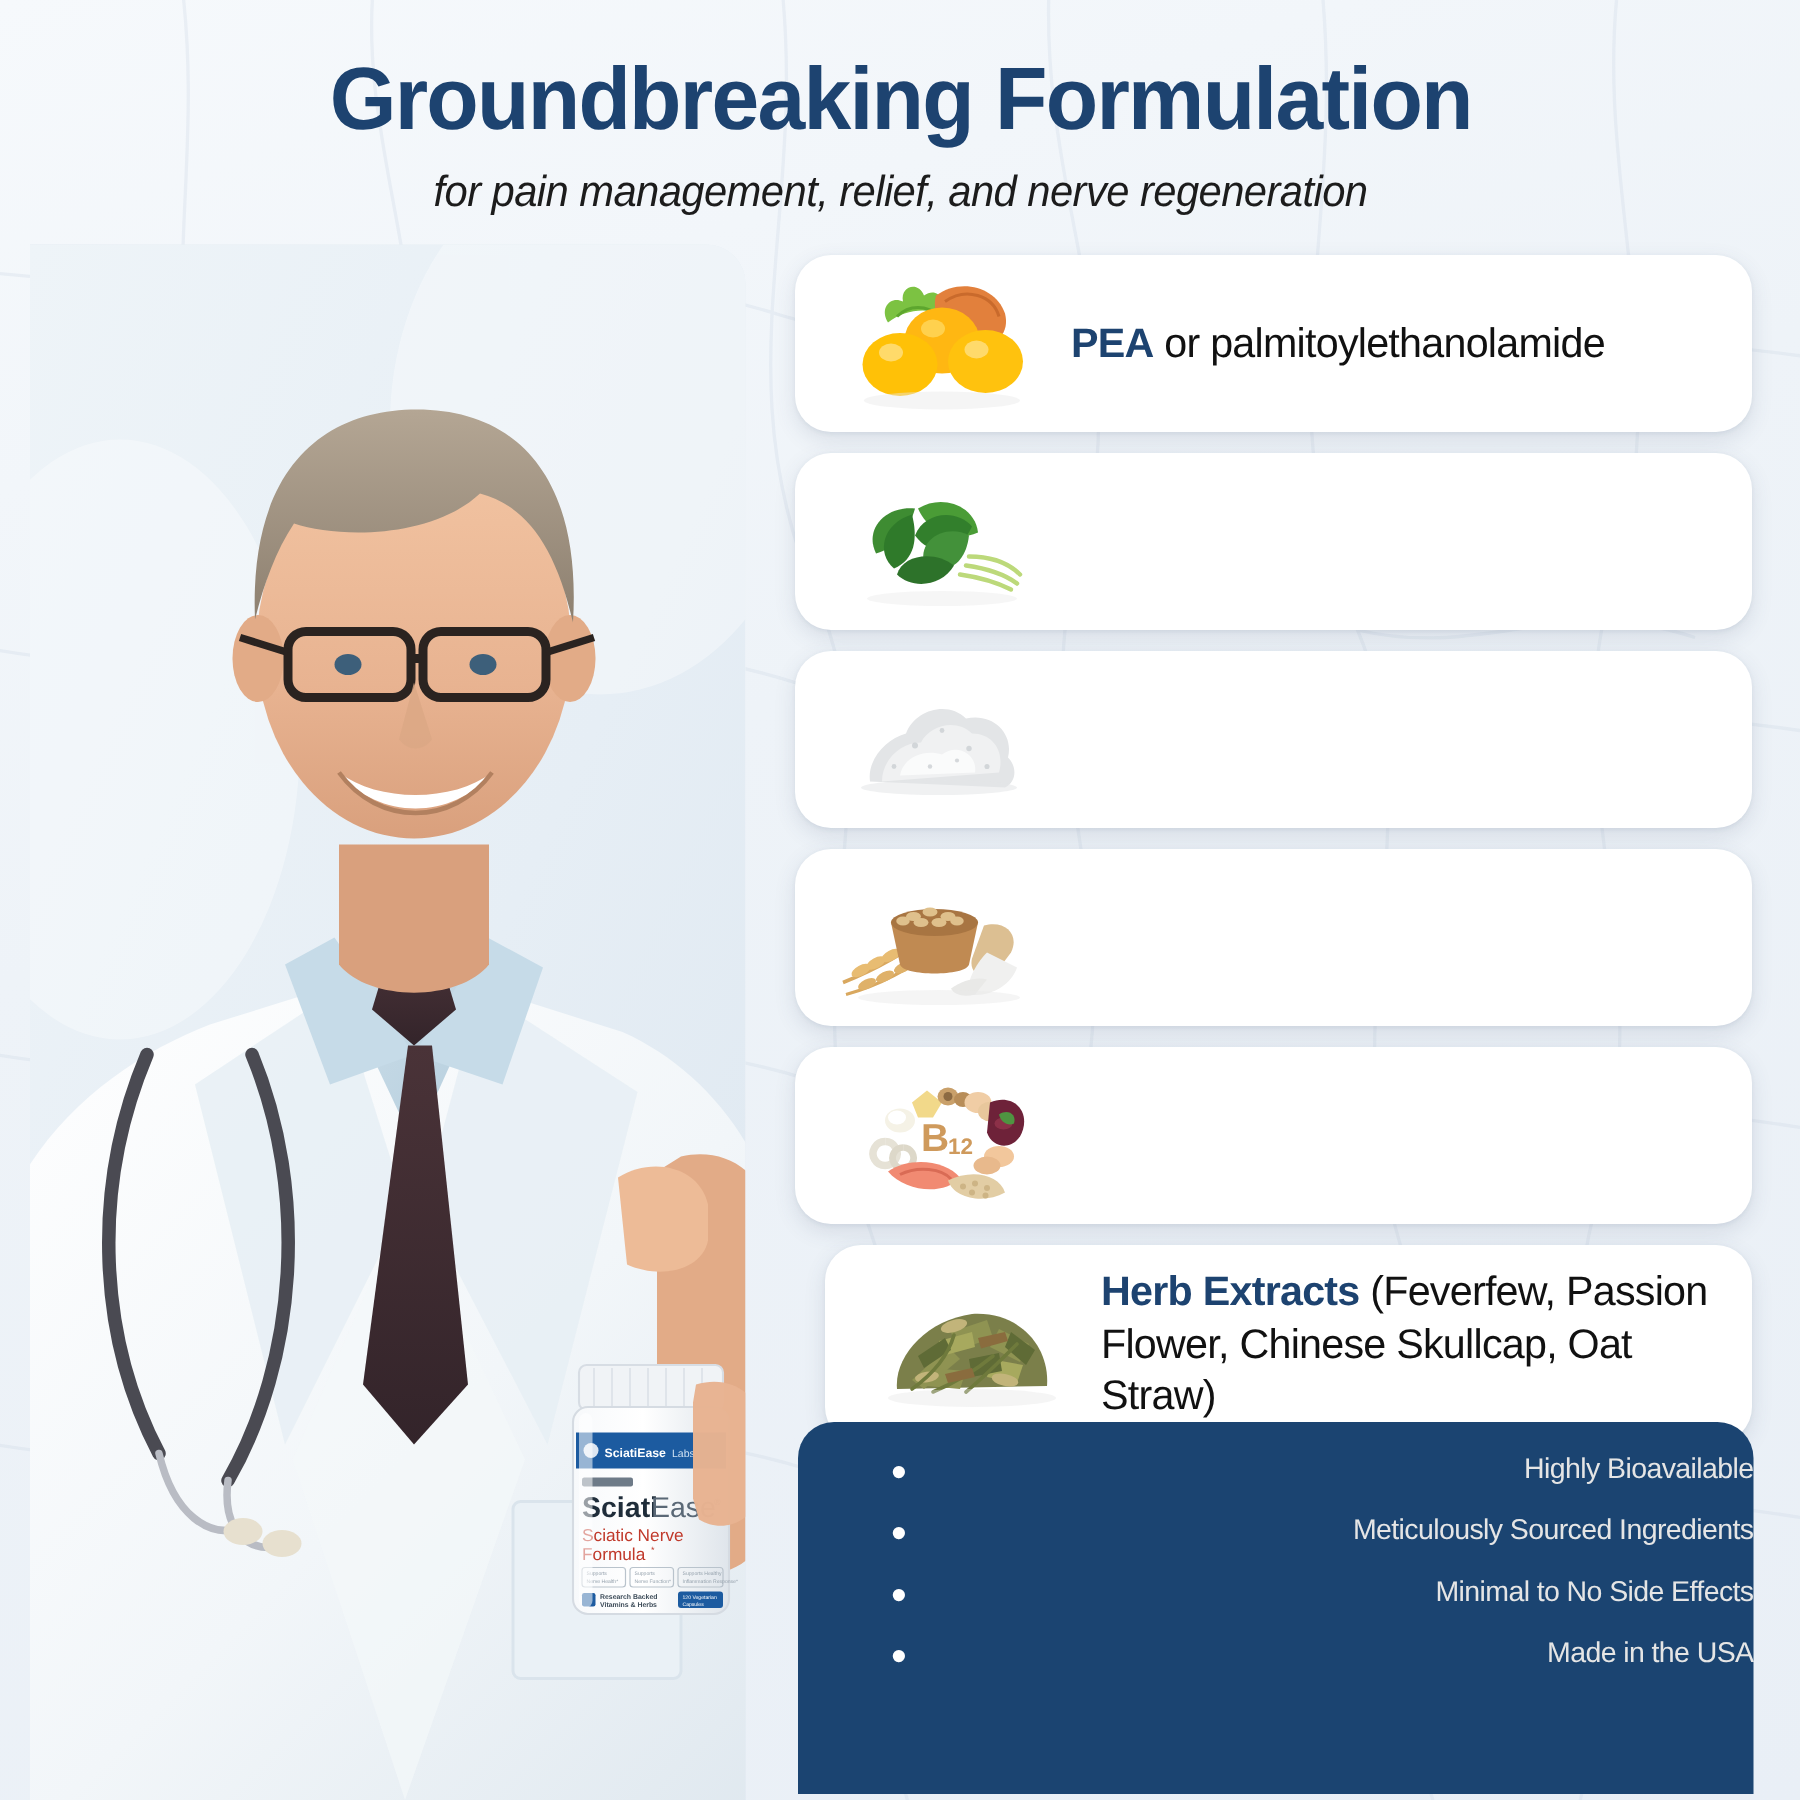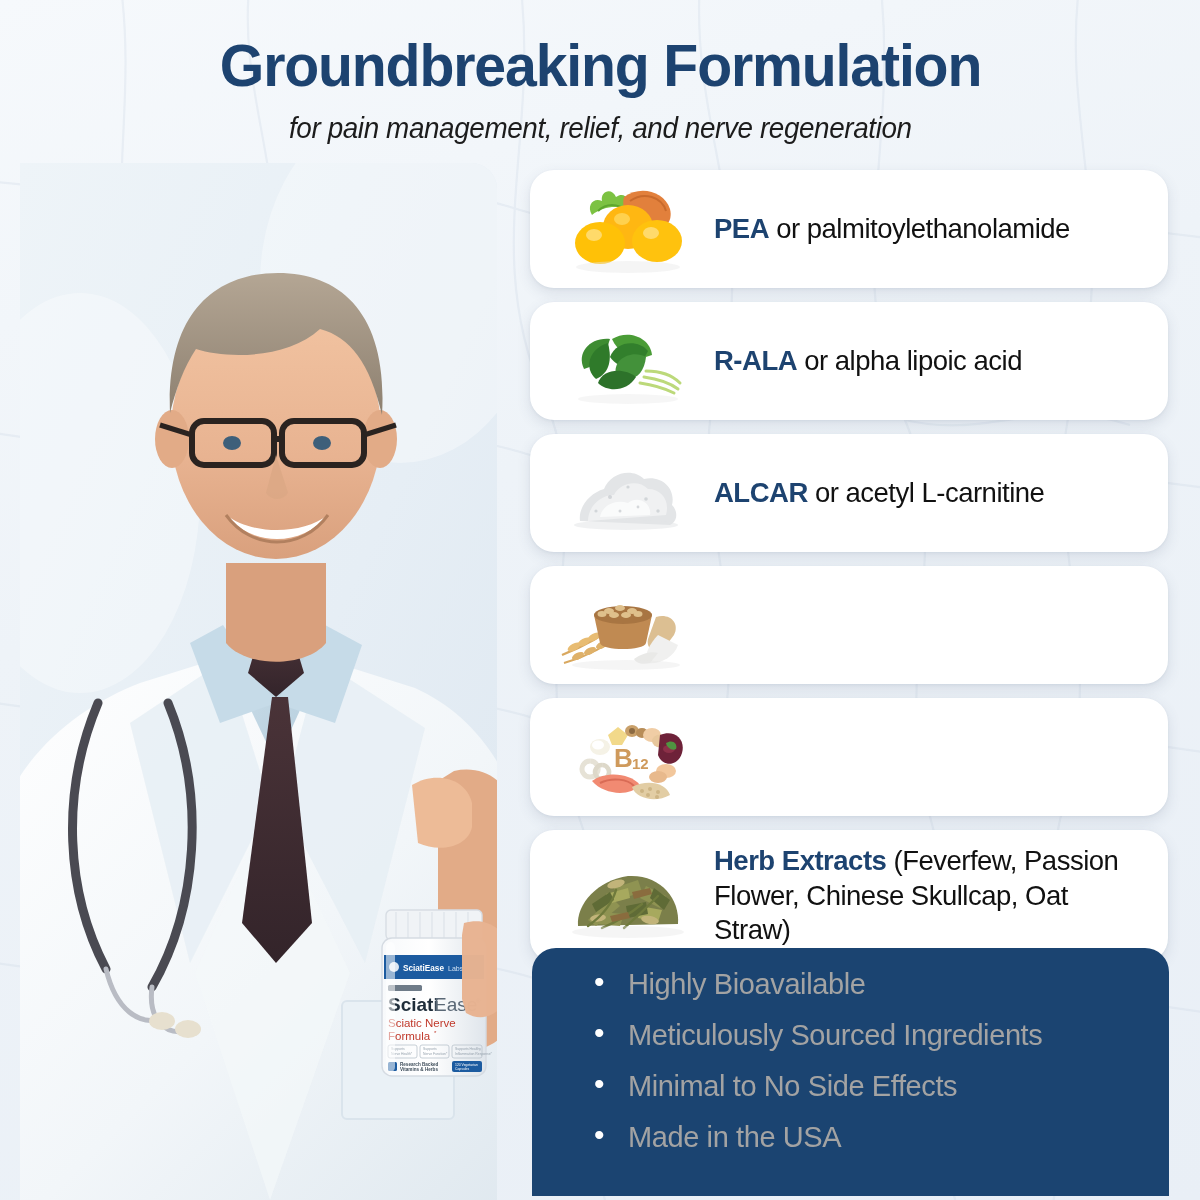--- a/index.html
+++ b/index.html
@@ -45,31 +45,31 @@
     margin-bottom:14px; padding:0 10px 0 14px; overflow:hidden;
   }
   .card .thumb{width:170px;height:100%;flex:0 0 170px;display:flex;align-items:center;justify-content:center;}
   .card .thumb svg{display:block;}
   .card .ctext{
     flex:1; font-size:27.5px; color:#111; line-height:1.25; letter-spacing:-.5px;
     padding-right:12px;
   }
   .card .ctext b{color:#1d4370;font-weight:bold;}
   .c1,.c2,.c3,.c4,.c5{height:118px;}
-  .c6{height:132px;}
+  .c6{height:132px;margin-left:20px;}
   
   .benefits{
     position:absolute; left:532px; top:948px; width:637px; height:248px;
     background:#1b4471; border-radius:24px 24px 0 0; z-index:5;
     padding:22px 0 0 58px;
   }
   .benefits ul{list-style:none;}
   .benefits li{
-    color:#a3a3a3; font-size:29px; line-height:1.0; letter-spacing:-.4px;
-    margin-bottom:22px; position:relative; padding-left:38px; white-space:nowrap;
+    color:#e5e5e5; font-size:19px; line-height:1.0; letter-spacing:-.4px;
+    margin-bottom:22px; position:relative; padding-left:38px; white-space:nowrap;text-align:right;
   }
   .benefits li:before{
     content:"•"; position:absolute; left:4px; top:-3px; font-size:30px; color:#fff;
   }
 </style>
 </head>
 <body>
 
 <div class="page">
 
@@ -291,23 +291,20 @@
             <path d="M44 70 C48 56 70 54 82 64 C74 78 54 80 44 70 Z" fill="#2d722a"></path>
             <g stroke="#bcd97a" stroke-width="3" fill="none" stroke-linecap="round">
               <path d="M92 58 C106 58 118 62 126 70"></path>
               <path d="M90 64 C104 66 116 70 124 76"></path>
               <path d="M86 70 C100 72 112 76 120 80"></path>
             </g>
             <ellipse cx="74" cy="86" rx="50" ry="5" fill="#e8e8e8" opacity=".4"></ellipse>
           </g>
         </svg>
       </div>
-      <div class="ctext">
-        <b>R-ALA</b><span> or alpha lipoic acid</span>
-      </div>
     </div>
 
     <div class="card c3">
       <div class="thumb">
         <svg width="150" height="96" viewBox="0 0 150 96">
           <g>
             <path d="M26 76 C24 62 36 48 50 44 C56 28 78 22 90 34 C108 30 122 44 118 60 C124 66 124 76 116 80 Z" fill="#e3e5e7"></path>
             <path d="M34 76 C34 62 46 50 60 50 C66 38 84 34 94 44 C108 44 116 56 112 70 Z" fill="#f0f1f2"></path>
             <path d="M46 72 C48 60 62 54 74 58 C84 50 98 58 96 70 Z" fill="#fafbfb"></path>
             <g fill="#c9cdd1" opacity=".75">
@@ -315,23 +312,20 @@
                 <circle cx="74" cy="42" r="1.6"></circle>
               <circle cx="92" cy="54" r="1.8"></circle>
                 <circle cx="66" cy="66" r="1.5"></circle>
               <circle cx="104" cy="66" r="1.7"></circle>
                 <circle cx="42" cy="66" r="1.6"></circle>
               <circle cx="84" cy="62" r="1.4"></circle>
             </g>
             <ellipse cx="72" cy="80" rx="52" ry="5" fill="#e4e6e8" opacity=".55"></ellipse>
           </g>
         </svg>
-      </div>
-      <div class="ctext">
-        <b>ALCAR</b><span> or acetyl L-carnitine</span>
       </div>
     </div>
 
     <div class="card c4">
       <div class="thumb">
         <svg width="150" height="96" viewBox="0 0 150 96">
           <g>
 
             <g>
               <path d="M8 78 C28 70 50 58 68 44" stroke="#d9a85f" stroke-width="2.4" fill="none"></path>

